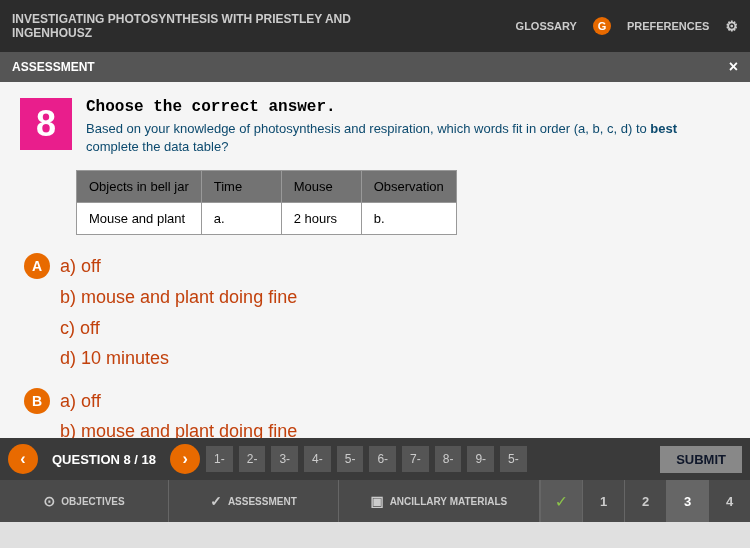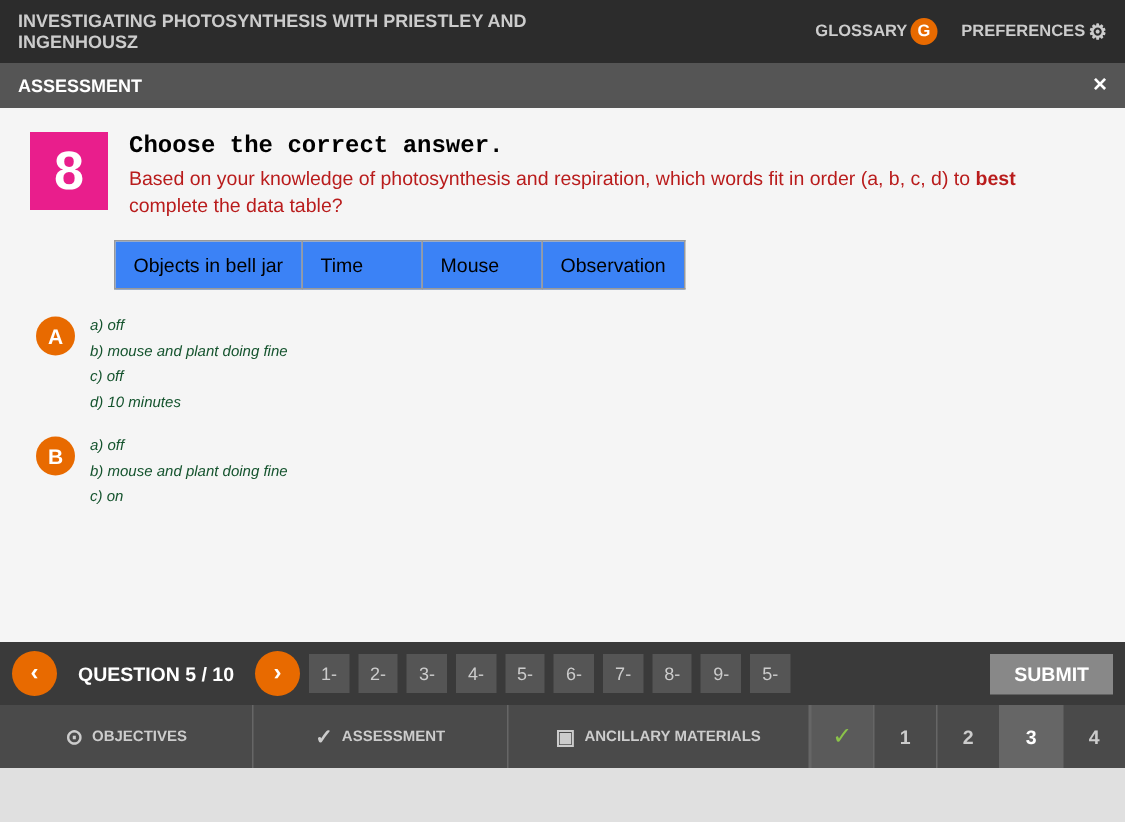--- a/index.html
+++ b/index.html
@@ -6,40 +6,40 @@
     body { font-family: Arial, sans-serif; font-size: 13px; background: #e0e0e0; width: 750px; height: 548px; overflow: hidden; }
 
     
     #top-bar {
       background: #2c2c2c;
       color: #ccc;
       display: flex;
       align-items: center;
       justify-content: space-between;
       padding: 0 12px;
-      height: 42px;
+      height: 52px;
     }
     #top-bar-title {
       font-size: 12px;
       font-weight: bold;
       color: #ccc;
       max-width: 400px;
     }
     #top-bar-right {
       display: flex;
       gap: 16px;
       align-items: center;
     }
     .top-bar-btn {
       color: #ccc;
       font-size: 11px;
       font-weight: bold;
       display: flex;
       align-items: center;
-      gap: 2px;
+      gap: 16px;
       cursor: pointer;
       text-transform: uppercase;
     }
     .top-bar-btn span.icon-badge {
       background: #e86a00;
       color: white;
       border-radius: 50%;
       width: 18px; height: 18px;
       display: flex; align-items: center; justify-content: center;
       font-size: 11px;
@@ -90,41 +90,41 @@
       flex-shrink: 0;
     }
     #question-text h2 {
       font-size: 16px;
       font-weight: bold;
       margin-bottom: 4px;
       font-family: Liberation Mono, monospace;
     }
     #question-text p {
       font-size: 13px;
-      color: #b91c1c;
+      color: #0c4a6e;
       line-height: 1.4;
     }
     #question-text p strong {
       font-weight: bold;
     }
 
     
     #data-table {
       border-collapse: collapse;
       margin: 0 0 16px 56px;
       font-size: 13px;
     }
     #data-table th, #data-table td {
       border: 1px solid #999;
       padding: 8px 12px;
       vertical-align: top;
       min-width: 80px;
     }
     #data-table th {
-      background: #3b82f6;
+      background: #737373;
       font-weight: normal;
       text-align: left;
     }
     #data-table td {
       background: white;
     }
 
     
     .answer-option {
       display: flex;
@@ -138,24 +138,23 @@
       border-radius: 50%;
       background: #e86a00;
       color: white;
       font-weight: bold;
       font-size: 14px;
       display: flex; align-items: center; justify-content: center;
       flex-shrink: 0;
       margin-top: 2px;
     }
     .answer-text {
-      font-size: 10px;
-      color: #14532d;
+      font-size: 18px;
+      color: #c2410c;
       line-height: 1.7;
-      font-style: italic;
     }
 
     
     #nav-bar {
       background: #3a3a3a;
       height: 42px;
       display: flex;
       align-items: center;
       padding: 0 8px;
       gap: 6px;
@@ -184,21 +183,21 @@
       border: none;
       padding: 4px 8px;
       font-size: 12px;
       cursor: pointer;
       height: 26px;
       display: flex; align-items: center;
     }
     #submit-btn {
       margin-left: auto;
       background: #888;
-      color: #ffffff;
+      color: #0f172a;
       font-weight: bold;
       font-size: 13px;
       padding: 6px 16px;
       border: none;
       cursor: pointer;
       text-transform: uppercase;
     }
 
     
     #bottom-tabs {
@@ -291,20 +290,26 @@
   <table id="data-table">
     <thead>
       <tr>
         <th>Objects in bell jar</th>
         <th>Time</th>
         <th>Mouse</th>
         <th>Observation</th>
       </tr>
     </thead>
     <tbody>
+      <tr>
+        <td>Mouse and plant</td>
+        <td>a.</td>
+        <td>2 hours</td>
+        <td>b.</td>
+      </tr>
     </tbody>
   </table>
 
   <div class="answer-option">
     <div class="answer-circle">A</div>
     <div class="answer-text">
       a) off<br>b) mouse and plant doing fine<br>c) off<br>d) 10 minutes
     </div>
   </div>
 
@@ -312,21 +317,21 @@
     <div class="answer-circle">B</div>
     <div class="answer-text">
       a) off<br>b) mouse and plant doing fine<br>c) on
     </div>
   </div>
 
 </div>
 
 <div id="nav-bar">
   <div class="nav-arrow">‹</div>
-  <div id="question-indicator">QUESTION 5 / 10</div>
+  <div id="question-indicator">QUESTION 8 / 18</div>
   <div class="nav-arrow">›</div>
   <button class="page-num-btn">1-</button>
   <button class="page-num-btn">2-</button>
   <button class="page-num-btn">3-</button>
   <button class="page-num-btn">4-</button>
   <button class="page-num-btn">5-</button>
   <button class="page-num-btn">6-</button>
   <button class="page-num-btn">7-</button>
   <button class="page-num-btn">8-</button>
   <button class="page-num-btn">9-</button>

